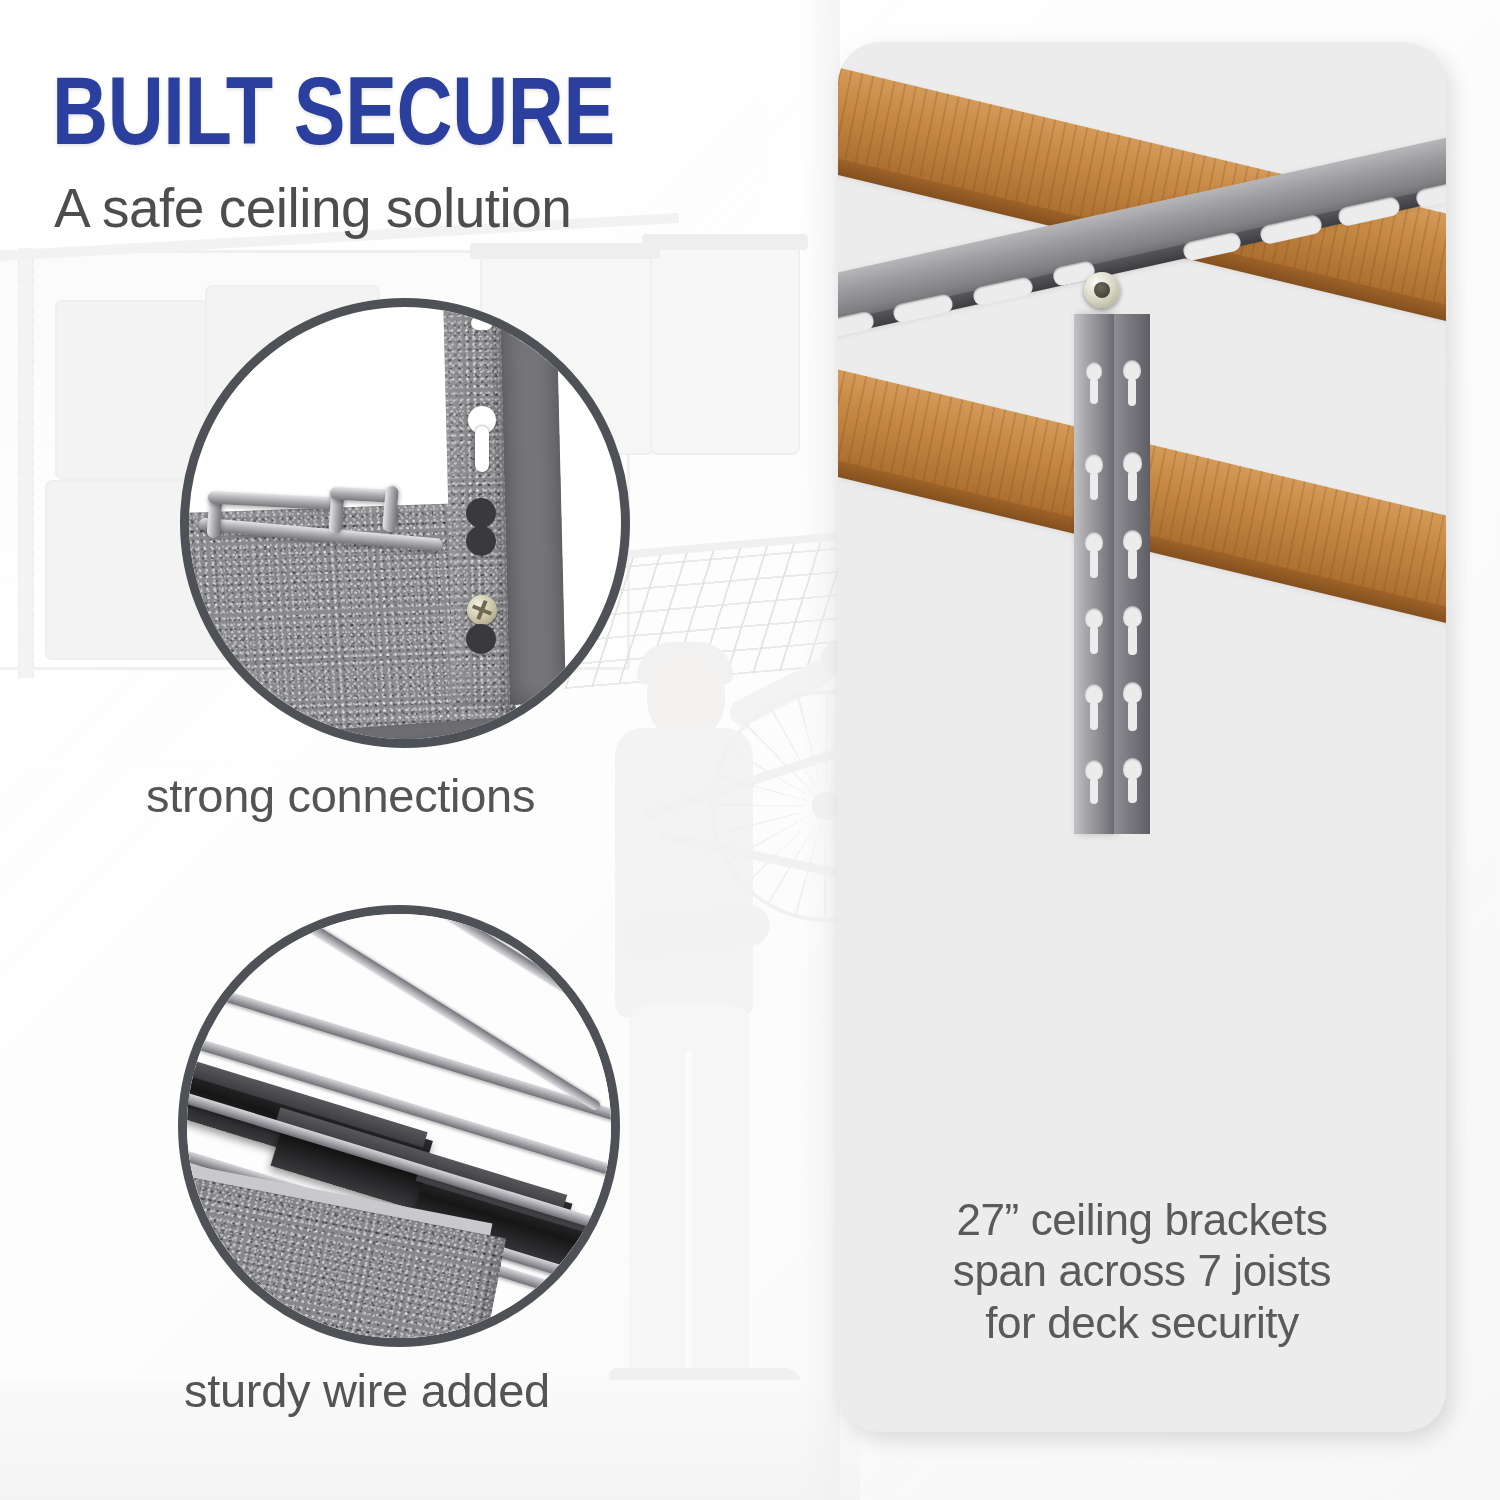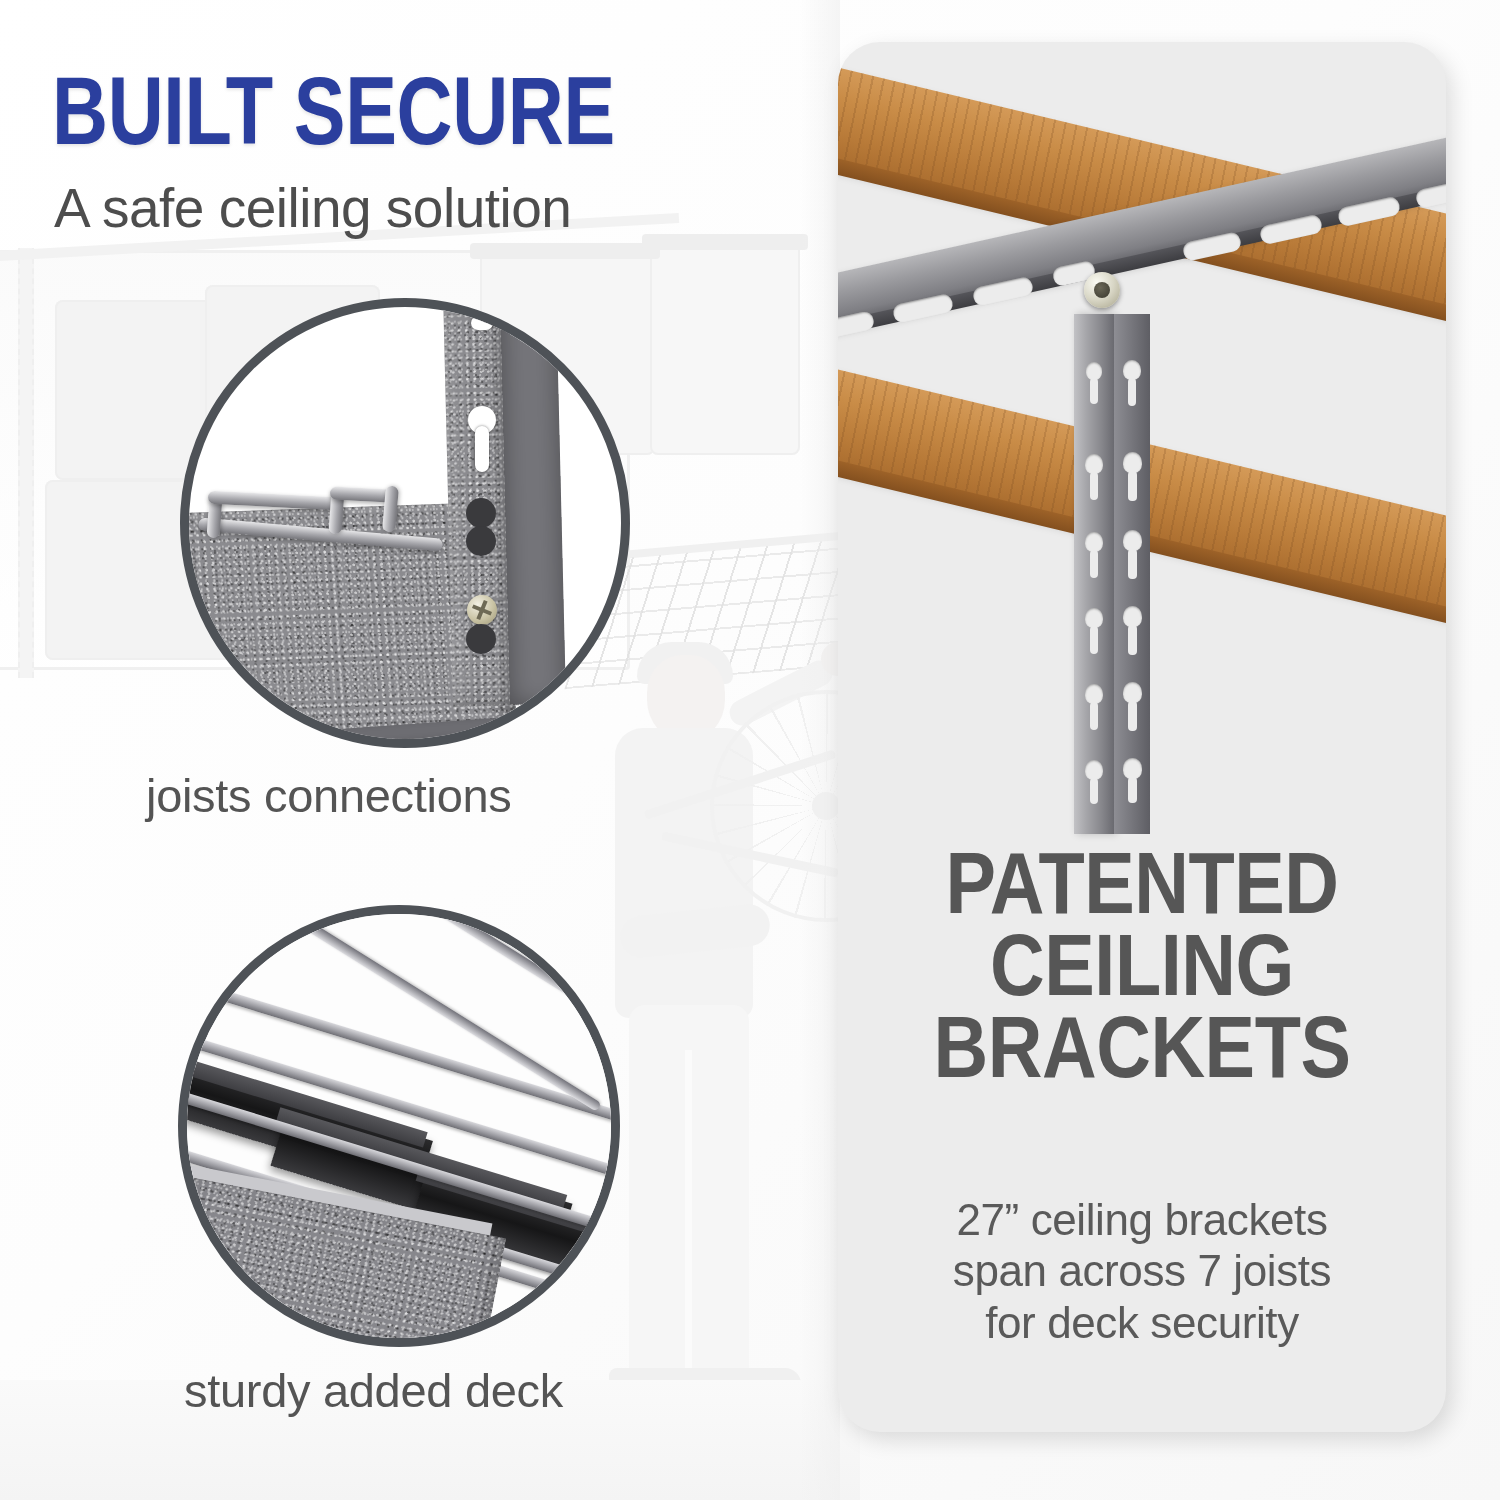--- a/index.html
+++ b/index.html
@@ -534,21 +534,21 @@
       <div class="slot-keyhole" style="left:295px; top:128px; width:14px; height:46px; border-radius:7px;"></div>
 
       <div class="kh-notch" style="left:286px; top:200px; width:30px; height:30px;"></div>
       <div class="kh-notch" style="left:286px; top:228px; width:30px; height:30px;"></div>
 
       <div class="i1-screw" style="left:287px; top:297px;"></div>
       <div class="kh-notch" style="left:286px; top:326px; width:30px; height:30px;"></div>
     </div>
   </div>
 
-  <div class="caption c1">joists connections</div>
+  <div class="caption c1">strong connections</div>
 
   <div class="inset i2">
     <div class="inset-media">
       <div class="i2-bg"></div>
 
       <div class="i2-beam" style="left:-30px; top:150px; width:290px; transform:rotate(17deg);"></div>
       <div class="i2-beam" style="left:100px; top:210px; width:300px; transform:rotate(17deg);"></div>
       <div class="i2-beam" style="left:240px; top:268px; width:290px; transform:rotate(17deg);"></div>
 
       <div class="i2-beam-top" style="left:-30px; top:142px; width:290px; transform:rotate(17deg);"></div>
@@ -564,21 +564,21 @@
       <div class="i2-rail-v" style="left:60px;  top:-20px; width:10px; height:420px; transform:rotate(-58deg);"></div>
       <div class="i2-rail-v" style="left:185px; top:-40px; width:10px; height:430px; transform:rotate(-58deg);"></div>
       <div class="i2-rail-v" style="left:310px; top:-60px; width:10px; height:440px; transform:rotate(-58deg);"></div>
       <div class="i2-rail-v" style="left:430px; top:-70px; width:10px; height:430px; transform:rotate(-58deg);"></div>
 
       <div class="i2-side-edge"></div>
       <div class="i2-side-panel tex-metal"></div>
     </div>
   </div>
 
-  <div class="caption c2">sturdy added deck</div>
+  <div class="caption c2">sturdy wire added</div>
 
   <div class="panel">
 
     <div class="joist" style="left:-70px; top:10px;  width:760px; height:96px; transform:rotate(13.5deg);"></div>
     <div class="joist-edge" style="left:-70px; top:100px; width:760px; height:16px; transform:rotate(13.5deg);"></div>
 
     <div class="joist" style="left:-120px; top:300px; width:800px; height:96px; transform:rotate(13.5deg);"></div>
     <div class="joist-edge" style="left:-120px; top:390px; width:800px; height:16px; transform:rotate(13.5deg);"></div>
 
     <div class="bracket-h" style="left:-40px; top:240px; width:700px; height:54px; transform:rotate(-12.5deg);"></div>
@@ -627,25 +627,20 @@
 
     <div class="pkey" style="left:285px; top:564px; width:19px; height:21px;"></div>
     <div class="pkey-stem" style="left:290px; top:583px; width:9px; height:30px;"></div>
 
     <div class="pkey" style="left:285px; top:640px; width:19px; height:21px;"></div>
     <div class="pkey-stem" style="left:290px; top:659px; width:9px; height:30px;"></div>
 
     <div class="pkey" style="left:285px; top:716px; width:19px; height:21px;"></div>
     <div class="pkey-stem" style="left:290px; top:735px; width:9px; height:26px;"></div>
 
-    <div class="panel-title" style="top:800px;">
-      <span class="ln">PATENTED</span>
-      <span class="ln">CEILING</span>
-      <span class="ln">BRACKETS</span>
-    </div>
 
     <div class="panel-sub" style="top:1152px;">
       <span class="ln">27” ceiling brackets</span>
       <span class="ln">span across 7 joists</span>
       <span class="ln">for deck security</span>
     </div>
 
   </div>
 </div>
 

